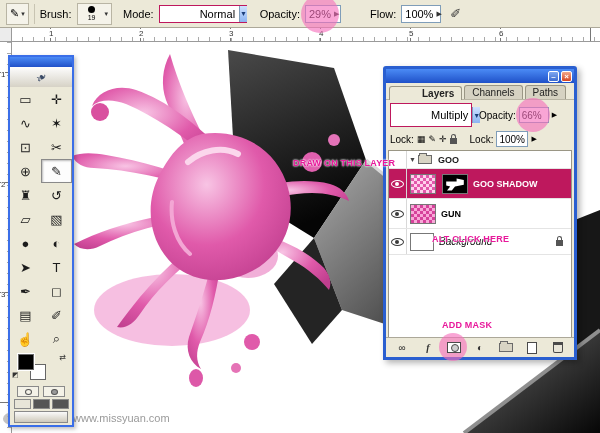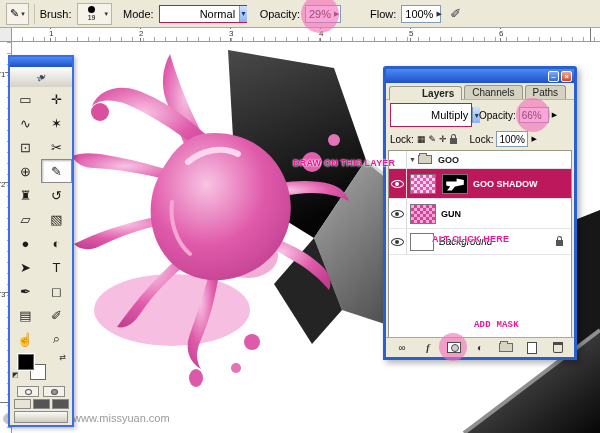--- a/index.html
+++ b/index.html
@@ -153,21 +153,21 @@
   .i-page { width:10px; height:12px; background:#fff; border:1px solid #4a4a4a; }
   .i-trash { width:10px; height:11px; border:1px solid #4a4a4a; border-top:3px solid #4a4a4a;
     border-radius:0 0 2px 2px; background:#e8e5d8; }
   .fstyle { font-family:"Liberation Serif", serif; font-style:italic; font-weight:bold; }
 
   
   .pink-note { position:absolute; z-index:60; color:#e8189b; font-weight:bold; font-size:9px;
     letter-spacing:0.2px; text-shadow:0 0 2px #fff,0 0 2px #fff; white-space:nowrap; }
   .note-draw { left:293px; top:158px; }
   .note-alt { left:432px; top:234px; }
-  .note-mask { left:474px; top:320px;font-family:Liberation Mono, monospace; }
+  .note-mask { left:442px; top:320px; }
   .watermark { position:absolute; left:3px; top:411px; z-index:25; display:flex; align-items:center;
     gap:3px; color:#9a9a9a; font-size:11px; text-shadow:0 1px 0 #fff; }
   .wm-blob { width:20px; height:13px; background:#b5b5b5; border-radius:50% 40% 55% 45%; opacity:0.8; }
 </style>
 </head>
 <body>
 
 <div class="screen">
 
   <div class="options-bar">

